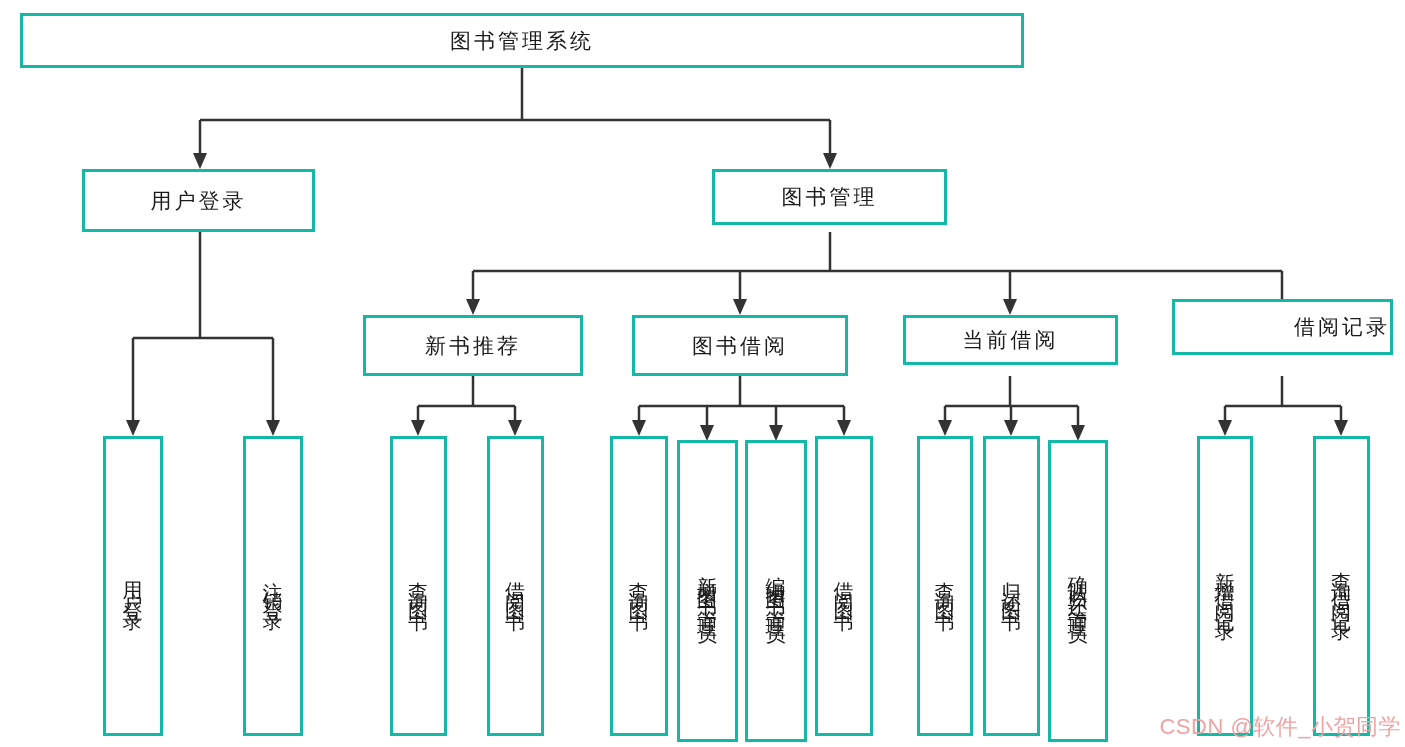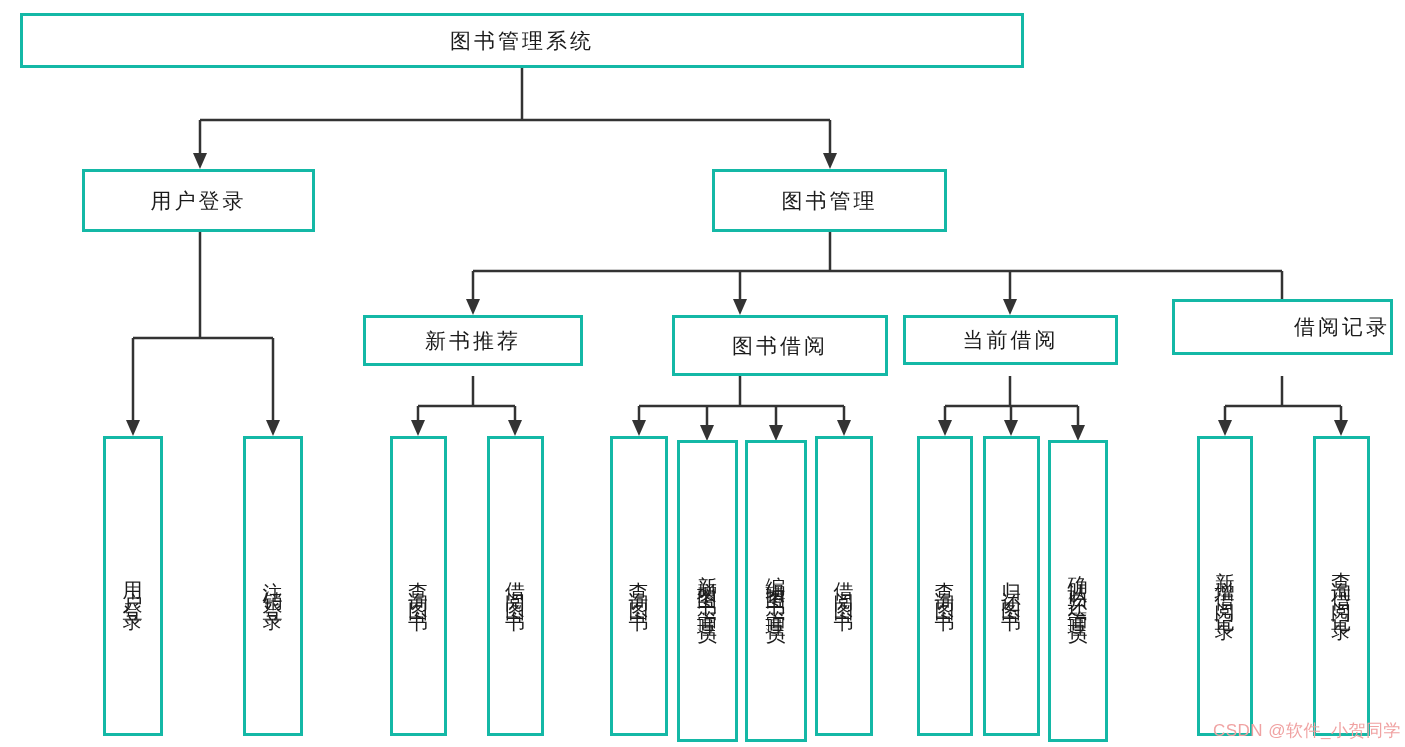--- a/index.html
+++ b/index.html
@@ -45,21 +45,21 @@
     letter-spacing: 10px;
     line-height: 1;
   }
   .vlabel.long {
     letter-spacing: 7px;
   }
   #watermark {
     position: absolute;
     right: 4px;
     bottom: 5px;
-    font-size: 17px;
+    font-size: 22px;
     color: #f0a2a2;
     letter-spacing: 0.5px;
     white-space: nowrap;
   }
 </style>
 </head>
 <body>
 
 <div id="canvas">
 
@@ -139,28 +139,28 @@
     </g>
   </svg>
 
   <div class="box" style="left:20px; top:13px; width:1004px; height:55px;">
     <span class="hlabel">图书管理系统</span>
   </div>
 
   <div class="box" style="left:82px; top:169px; width:233px; height:63px;">
     <span class="hlabel">用户登录</span>
   </div>
-  <div class="box" style="left:712px; top:169px; width:235px; height:63px;">
+  <div class="box" style="left:712px; top:169px; width:235px; height:56px;">
     <span class="hlabel">图书管理</span>
   </div>
 
-  <div class="box" style="left:363px; top:315px; width:220px; height:51px;">
+  <div class="box" style="left:363px; top:315px; width:220px; height:61px;">
     <span class="hlabel">新书推荐</span>
   </div>
-  <div class="box" style="left:632px; top:315px; width:216px; height:61px;margin-left:40px;">
+  <div class="box" style="left:632px; top:315px; width:216px; height:61px;">
     <span class="hlabel">图书借阅</span>
   </div>
   <div class="box" style="left:903px; top:315px; width:215px; height:50px;">
     <span class="hlabel">当前借阅</span>
   </div>
   <div class="box" style="left:1172px; top:299px; width:221px; height:56px;justify-content:flex-end;">
     <span class="hlabel">借阅记录</span>
   </div>
 
   <div class="box" style="left:103px; top:436px; width:60px; height:300px;">

